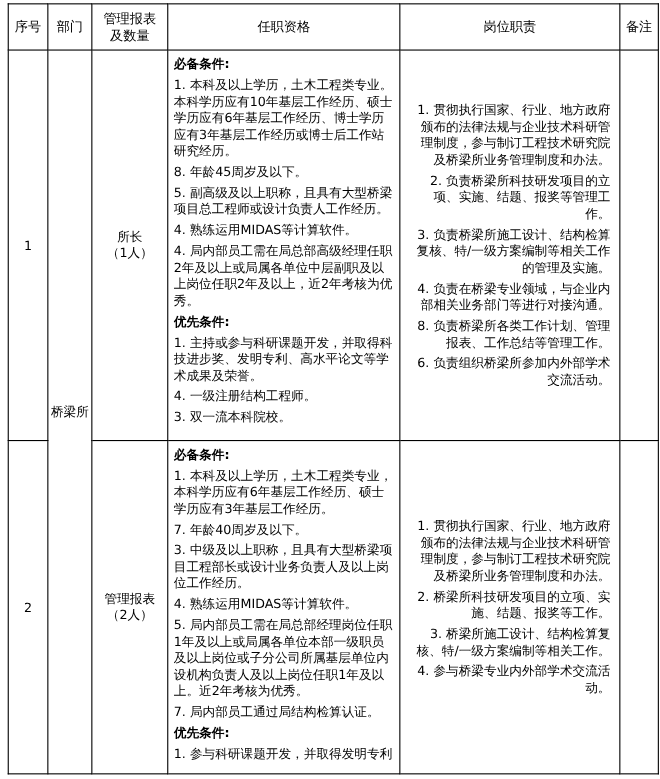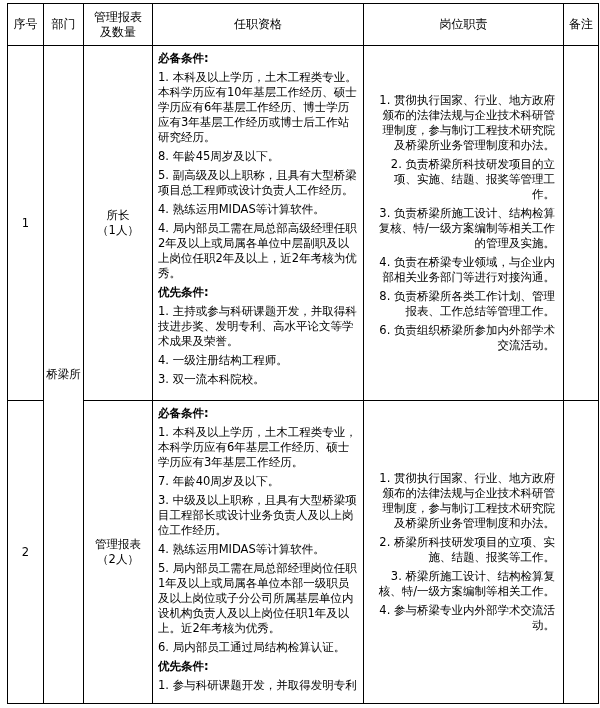--- a/index.html
+++ b/index.html
@@ -121,21 +121,21 @@
       <td class="center-cell">管理报表
 （2人）</td>
       <td class="text-cell">
         <div class="clip-cut">
           <p class="para bold">必备条件:</p>
           <p class="para">1. 本科及以上学历，土木工程类专业，本科学历应有6年基层工作经历、硕士学历应有3年基层工作经历。</p>
           <p class="para">7. 年龄40周岁及以下。</p>
           <p class="para">3. 中级及以上职称，且具有大型桥梁项目工程部长或设计业务负责人及以上岗位工作经历。</p>
           <p class="para">4. 熟练运用MIDAS等计算软件。</p>
           <p class="para">5. 局内部员工需在局总部经理岗位任职1年及以上或局属各单位本部一级职员及以上岗位或子分公司所属基层单位内设机构负责人及以上岗位任职1年及以上。近2年考核为优秀。</p>
-          <p class="para">6. 局内部员工通过局结构检算认证。</p>
+          <p class="para">7. 局内部员工通过局结构检算认证。</p>
           <p class="para bold">优先条件:</p>
           <p class="para">1. 参与科研课题开发，并取得发明专利</p>
         </div>
       </td>
       <td class="resp-cell">
         <p class="para">1. 贯彻执行国家、行业、地方政府颁布的法律法规与企业技术科研管理制度，参与制订工程技术研究院及桥梁所业务管理制度和办法。</p>
         <p class="para">2. 桥梁所科技研发项目的立项、实施、结题、报奖等工作。</p>
         <p class="para">3. 桥梁所施工设计、结构检算复核、特/一级方案编制等相关工作。</p>
         <p class="para">4. 参与桥梁专业内外部学术交流活动。</p>
       </td>

